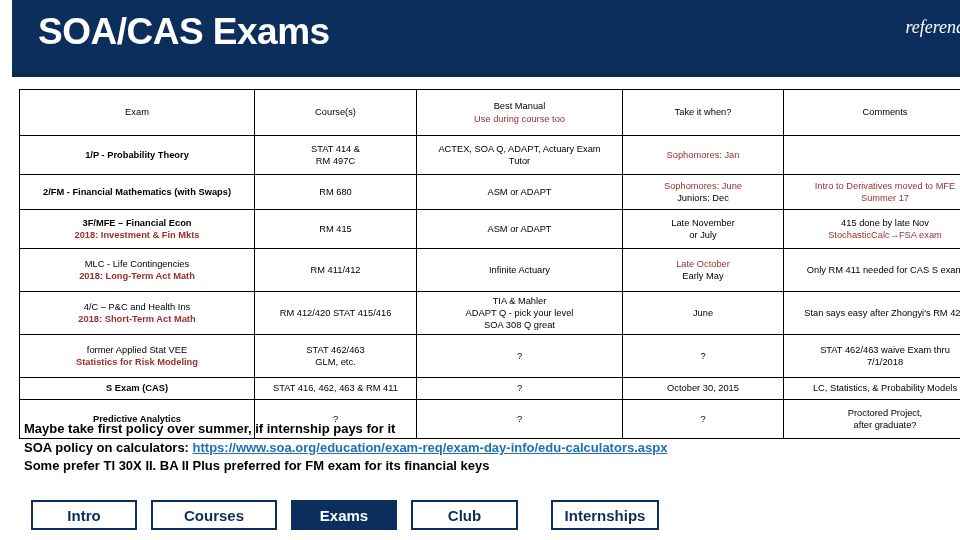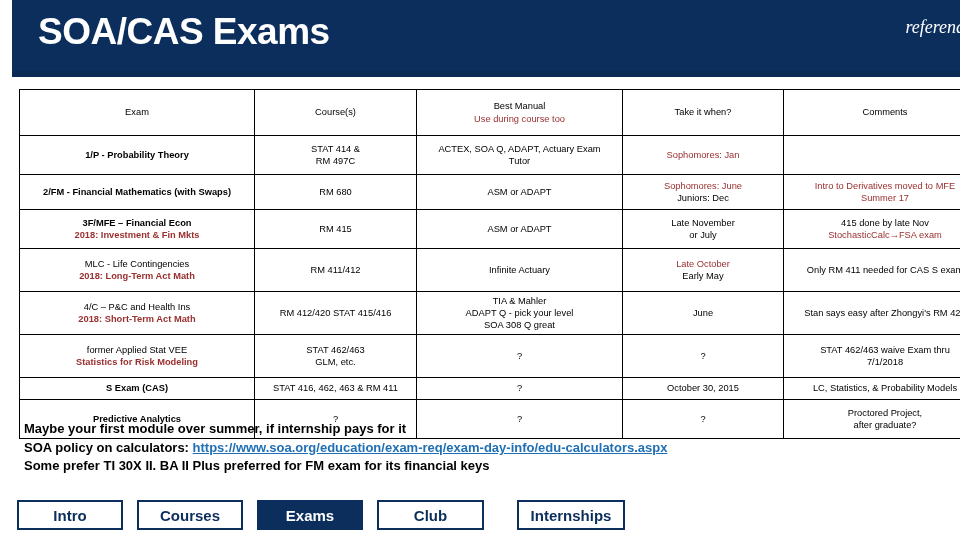--- a/index.html
+++ b/index.html
@@ -112,21 +112,21 @@
   #notes .note-line { display: block; white-space: nowrap; }
   #notes a, #notes .link {
     color: #1f6fb5;
     text-decoration: underline;
     font-weight: bold;
   }
 
   
   #bottom-nav {
     position: absolute;
-    left: 17px;
+    left: 31px;
     top: 500px;
     display: flex;
     gap: 0px;
     align-items: flex-start;
   }
   .nav-btn {
     height: 30px;
     box-sizing: border-box;
     border: 2.5px solid #0b2e5c;
     background: #ffffff;
@@ -138,21 +138,21 @@
     justify-content: center;
     font-family: "Liberation Sans", sans-serif;
     margin-right: 14px;
   }
   .nav-btn.active {
     background: #0b2e5c;
     color: #ffffff;
   }
   .nav-w-intro      { width: 106px; }
   .nav-w-career     { width: 106px; }
-  .nav-w-courses    { width: 106px; }
+  .nav-w-courses    { width: 126px; }
   .nav-w-exams      { width: 106px; }
   .nav-w-club       { width: 107px; }
   .nav-w-internships{ width: 108px; margin-left: 19px; }
 </style>
 </head>
 <body>
 
 <div id="header-band">
   <div class="accent-rule"></div>
   <div id="page-title">SOA/CAS Exams</div>
@@ -339,21 +339,21 @@
       <td>
         <span class="line">Proctored Project,</span>
         <span class="line">after graduate?</span>
       </td>
     </tr>
 
   </tbody>
 </table>
 
 <div id="notes">
-  <span class="note-line">Maybe your first module over summer, if internship pays for it</span>
+  <span class="note-line">Maybe take first policy over summer, if internship pays for it</span>
   <span class="note-line"><span>SOA policy on calculators: </span><span class="link">https://www.soa.org/education/exam-req/exam-day-info/edu-calculators.aspx</span></span>
   <span class="note-line">Some prefer TI 30X II.   BA II Plus preferred for FM exam for its financial keys</span>
 </div>
 
 <div id="bottom-nav">
   <div class="nav-btn nav-w-intro">Intro</div>
   <div class="nav-btn nav-w-courses">Courses</div>
   <div class="nav-btn nav-w-exams active">Exams</div>
   <div class="nav-btn nav-w-club">Club</div>
   <div class="nav-btn nav-w-internships">Internships</div>

